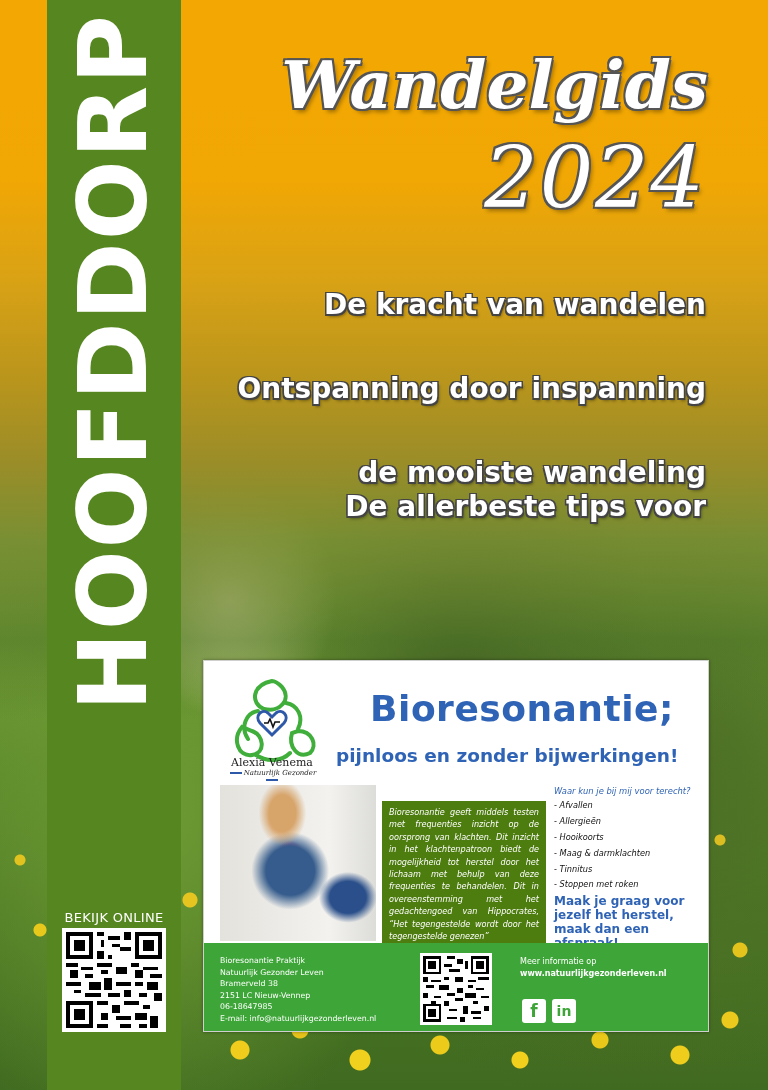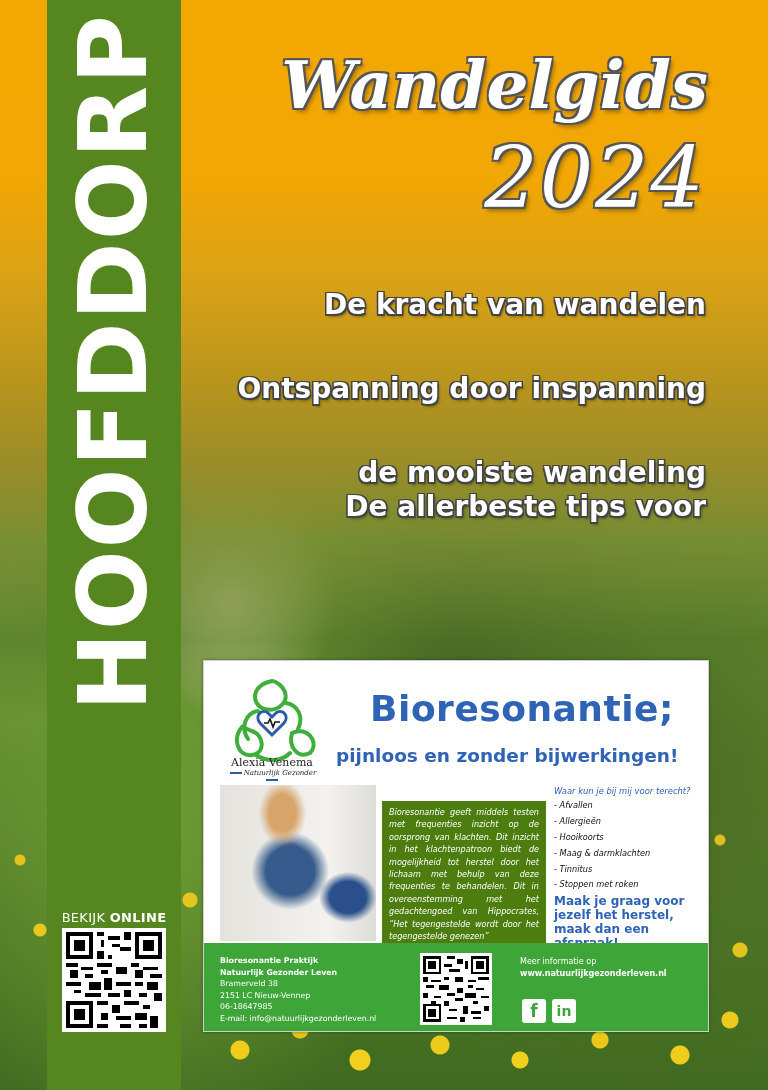--- a/index.html
+++ b/index.html
@@ -56,21 +56,21 @@
       font-weight: bold;
       font-size: 94px;
       letter-spacing: 2px;
       line-height: 1;
     }
     .online-label {
       position: absolute; left: 47px; width: 134px; top: 910px;
       text-align: center; color: #fff; font-size: 13px;
       font-family: "DejaVu Sans", sans-serif; letter-spacing: 0.3px;
     }
-    .online-label b { font-weight: bold; }
+    .online-label b { font-weight: normal; }
     .qr {
       position: absolute; background: #fff;
       display: grid; padding: 4px;
     }
     .qr-left { left: 62px; top: 928px; width: 104px; height: 104px; }
     .qr-ad { left: 420px; top: 953px; width: 72px; height: 72px; padding: 3px; }
     .qr svg { width: 100%; height: 100%; display: block; }
 
     .title-script {
       position: absolute; right: 60px; top: 52px;
@@ -161,21 +161,21 @@
     }
     .ad-footer {
       position: absolute; left: 0; bottom: 0; width: 504px; height: 88px;
       background: #3ea639;
       color: #fff;
     }
     .addr {
       position: absolute; left: 16px; top: 12px;
       font-family: "DejaVu Sans", sans-serif; font-size: 7.8px; line-height: 11.5px;
     }
-    .addr b { font-weight: bold; }
+    .addr b { font-weight: normal; }
     .more {
       position: absolute; left: 316px; top: 13px;
       font-family: "DejaVu Sans", sans-serif; font-size: 8px; line-height: 12px;
     }
     .more b { font-weight: bold; }
     .social {
       position: absolute; left: 318px; top: 56px; display: flex; gap: 6px;
     }
     .social span {
       width: 24px; height: 24px; background: #fff; border-radius: 3px;

